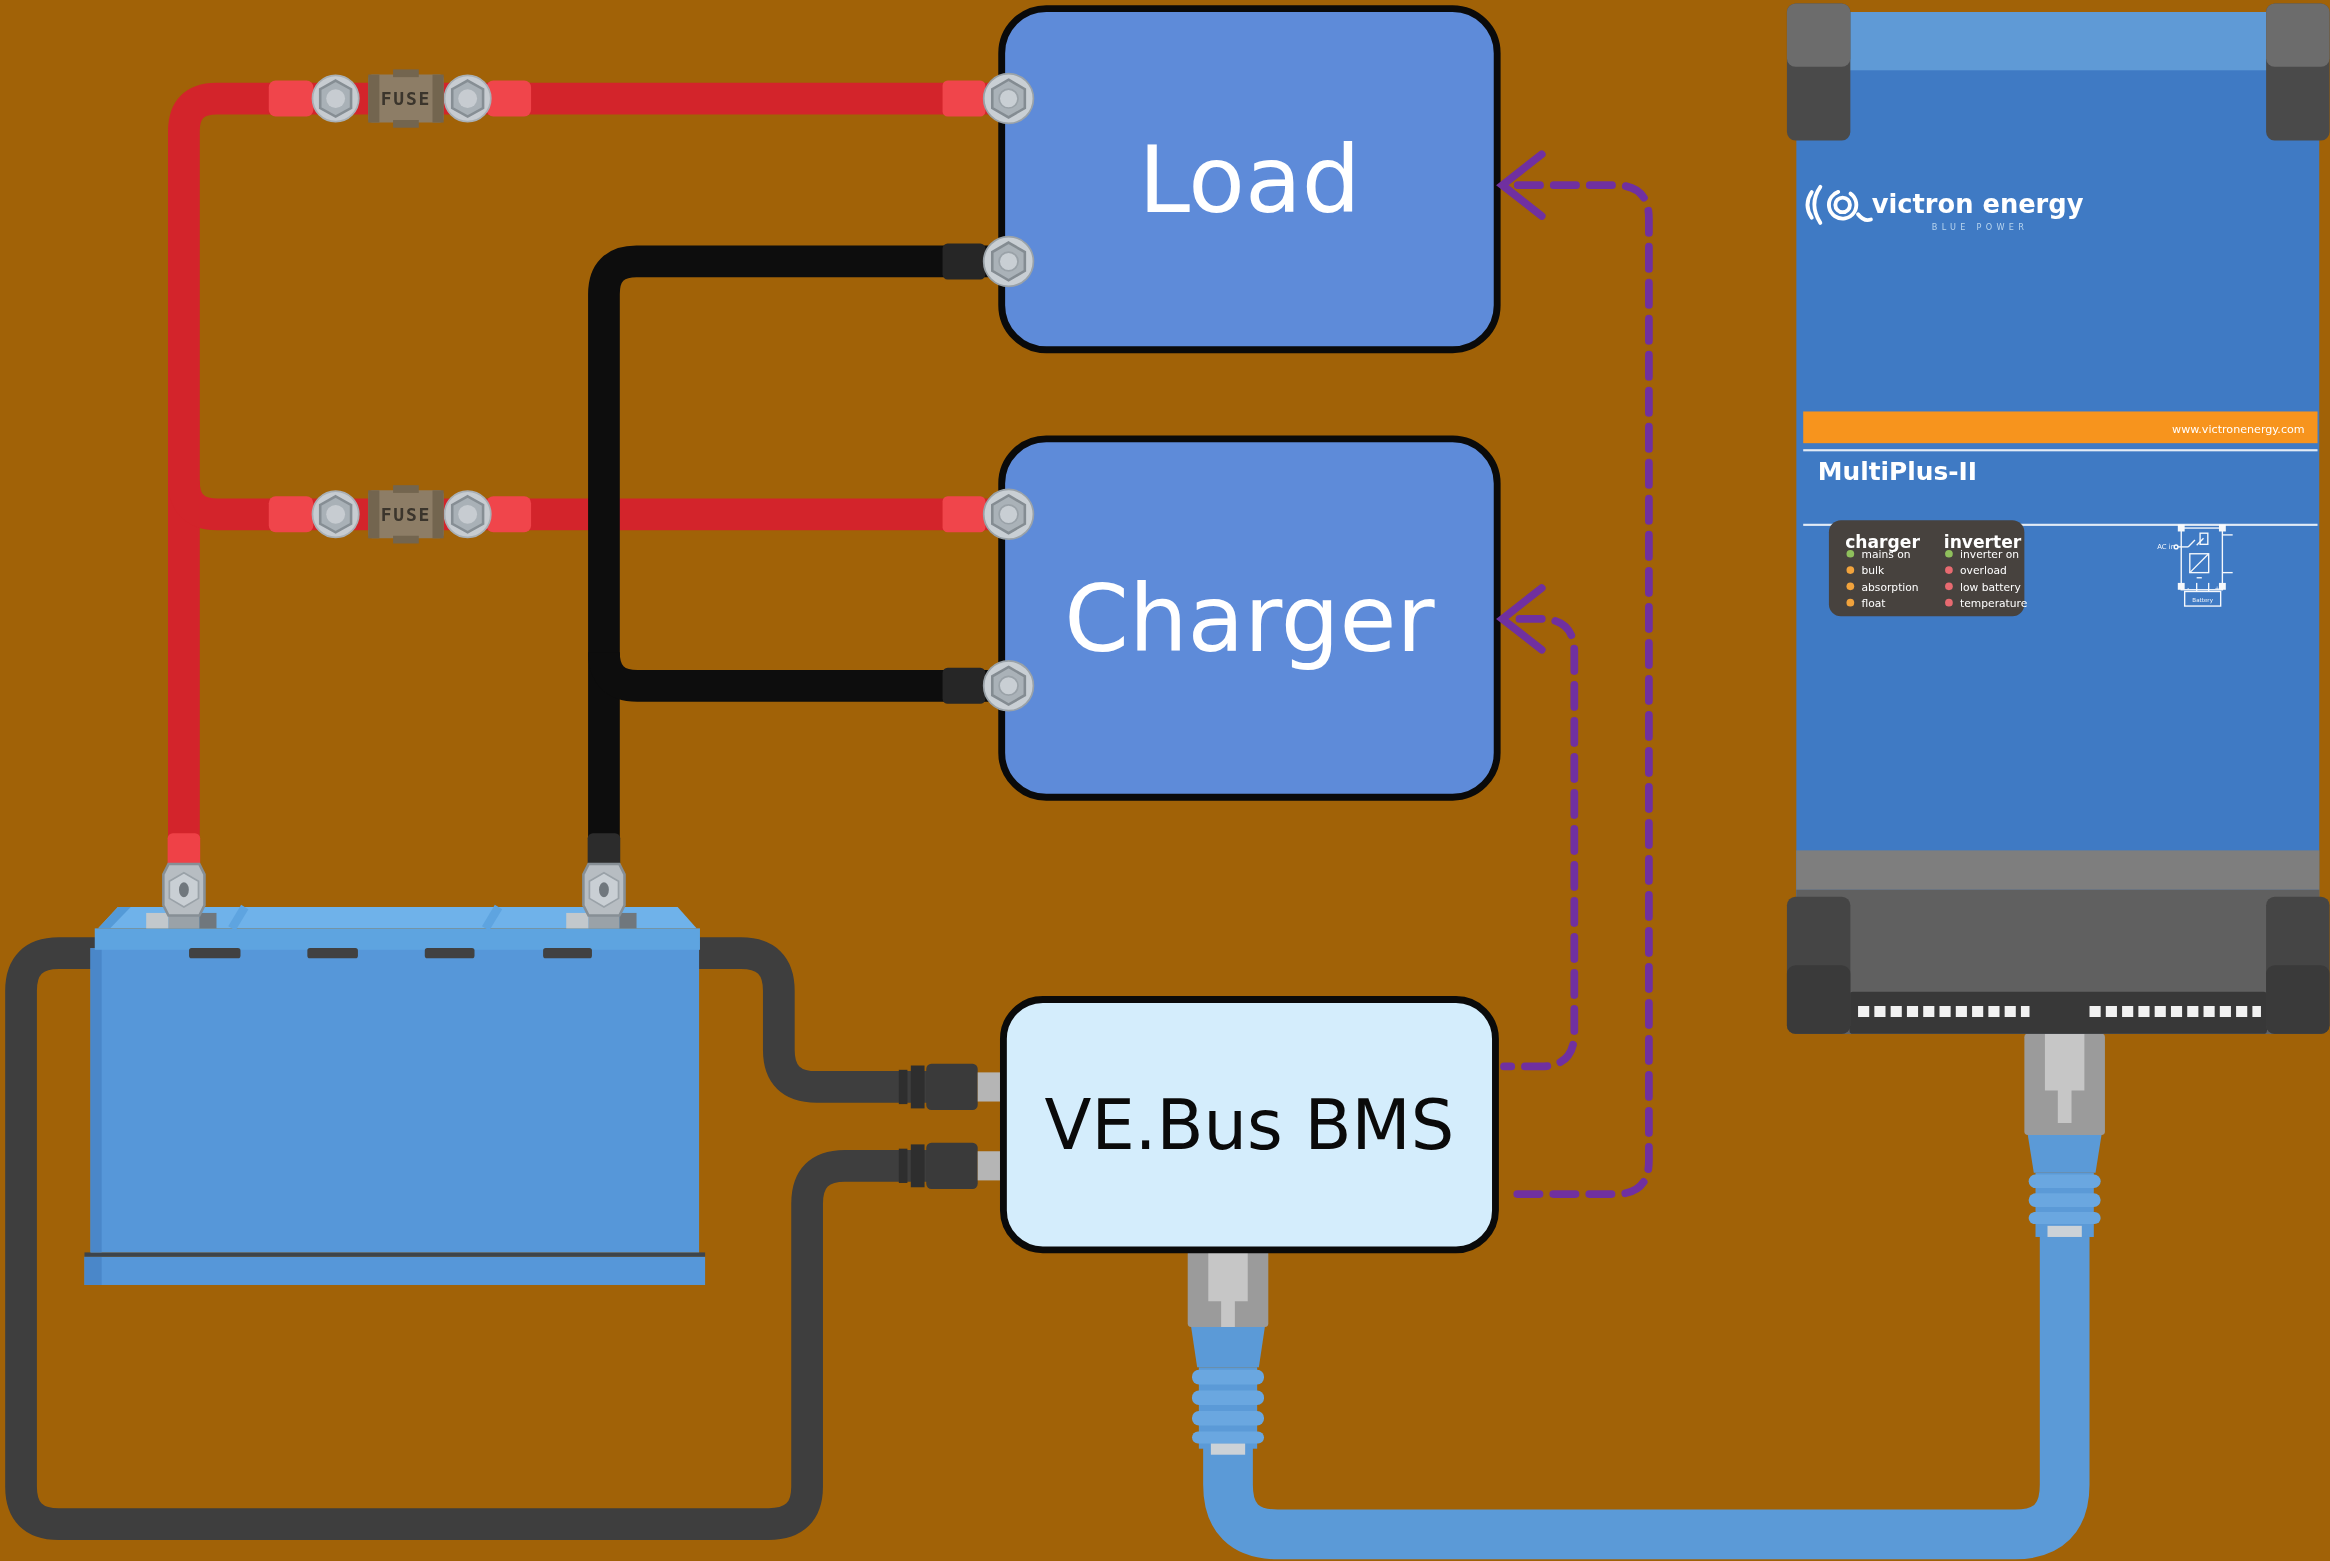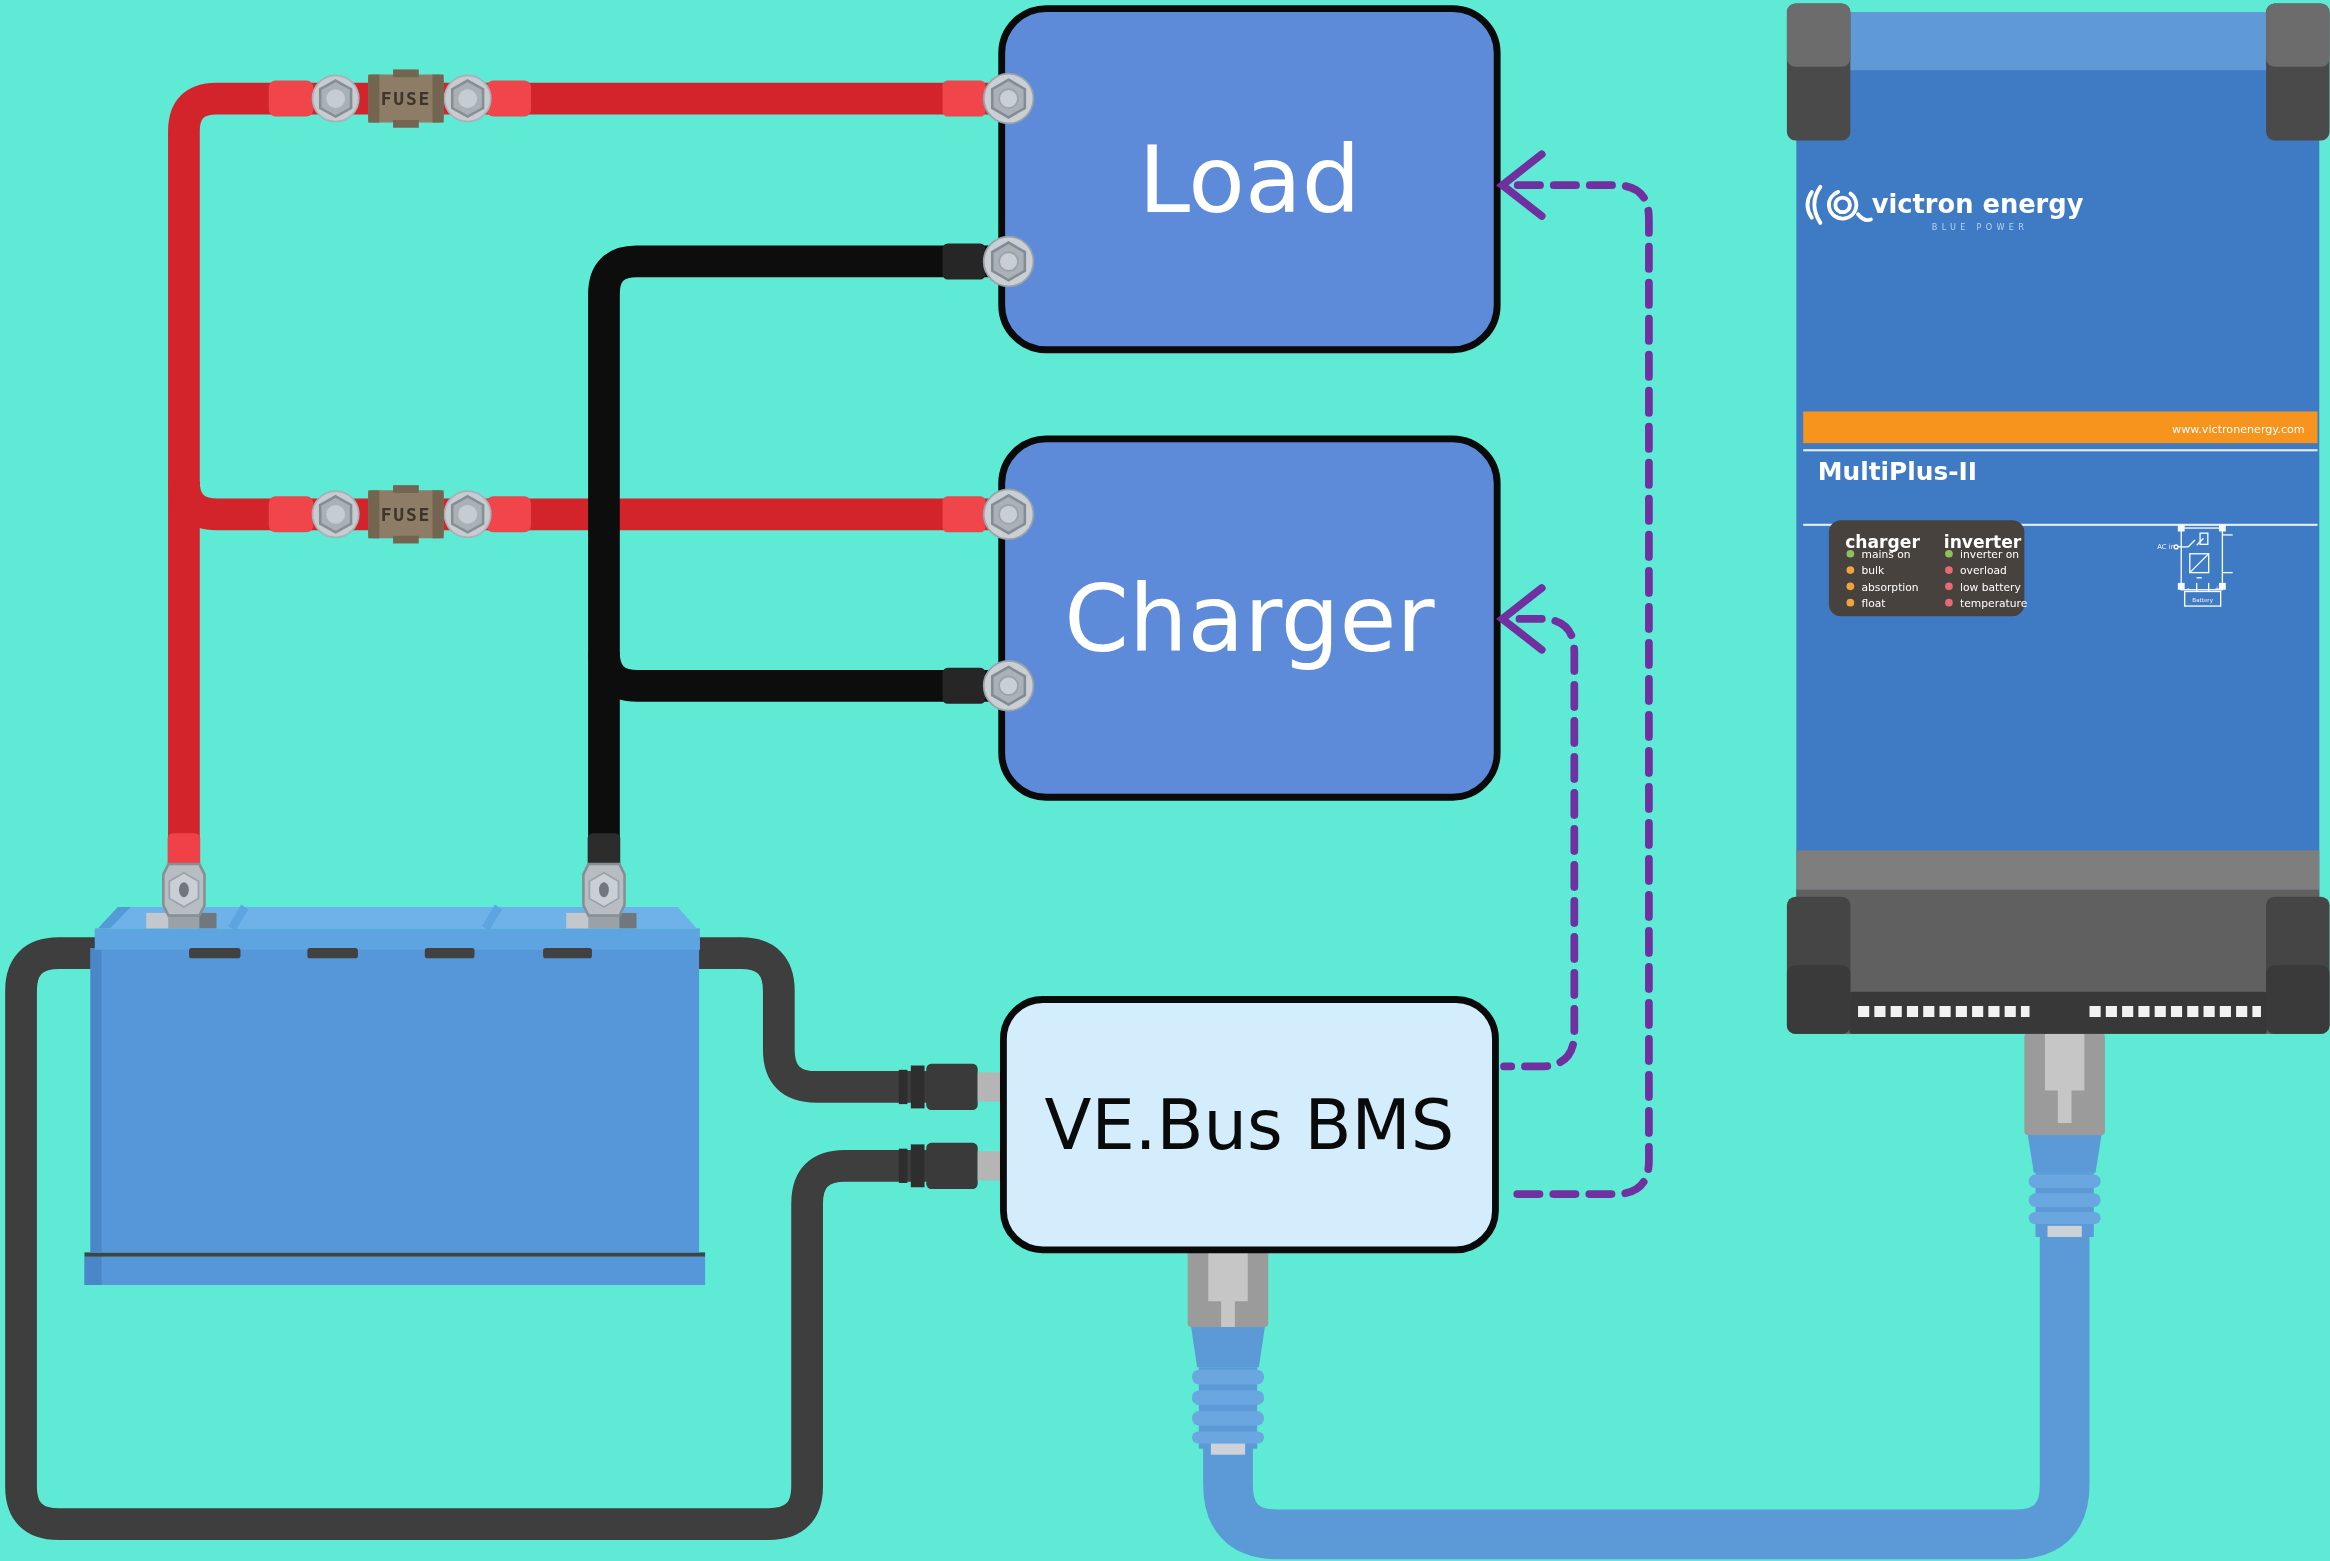--- a/index.html
+++ b/index.html
@@ -1,16 +1,16 @@
 <!DOCTYPE html>
 <html style="font-size:13.7px"><head>
 <meta charset="utf-8">
 <style>
   html,body{margin:0;padding:0;background:#ffffff;}
-  .stage{position:relative;width:100vw;height:100vh;overflow:hidden;background:#5eead4;}
+  .stage{position:relative;width:100vw;height:100vh;overflow:hidden;background:#a16207;}
   svg{position:absolute;inset:0;width:100%;height:100%;display:block;}
   text{font-family:"DejaVu Sans","Liberation Sans",sans-serif;}
   .boxlabel{font-size:108px;fill:#ffffff;}
   .bmslabel{font-size:80px;fill:#0a0a0a;}
   .fusetext{font-family:"DejaVu Sans Mono","Liberation Mono",monospace;font-size:21px;font-weight:bold;fill:#3b352c;letter-spacing:2px;}
   .brand{font-size:30px;font-weight:bold;fill:#ffffff;}
   .tagline{font-size:9.5px;fill:#b9d5ee;letter-spacing:5px;}
   .website{font-size:13px;fill:#ffffff;}
   .model{font-size:29px;font-weight:bold;fill:#ffffff;}
   .paneltitle{font-size:20px;font-weight:600;fill:#ffffff;}

